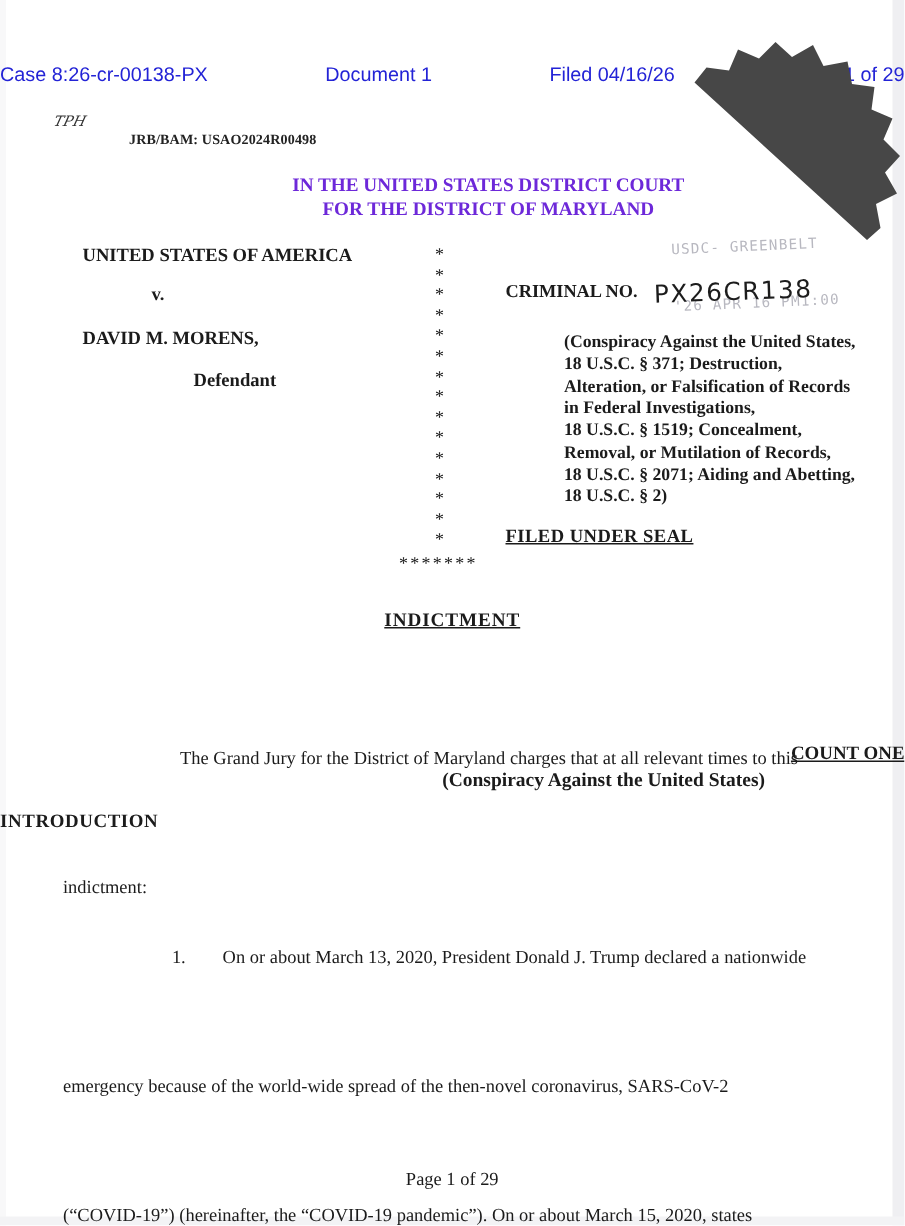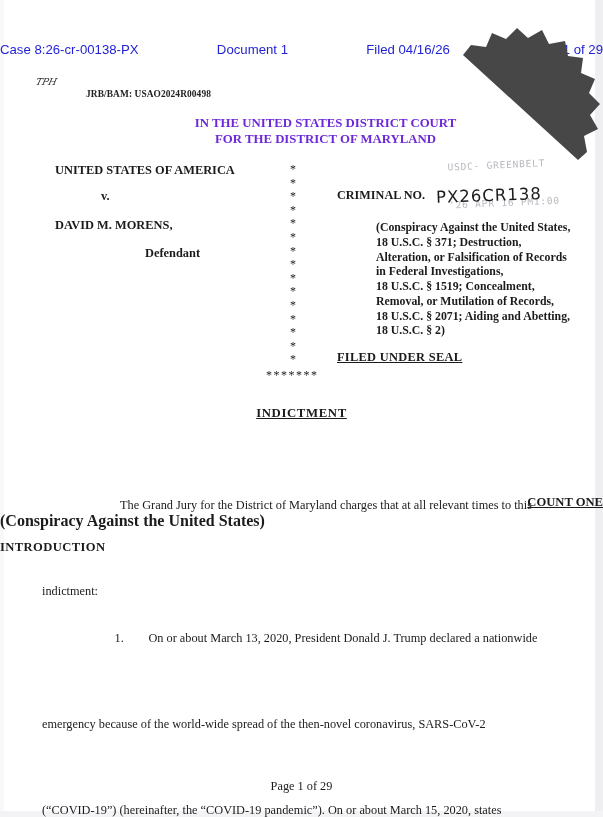--- a/index.html
+++ b/index.html
@@ -31,40 +31,40 @@
     font-size:9.5px;color:#333;transform:skewX(-14deg);
   }
   .ref-line{left:46px;top:89px;font-size:9.4px;font-weight:bold;color:#222;letter-spacing:0.1px;margin-left:40px;}
   .court-heading{
     top:116px;left:0;width:603px;text-align:center;font-weight:bold;
     font-size:12.8px;line-height:15.5px;color:#6d28d9;padding-left:24px;
   }
   .plaintiff{left:55px;top:163px;font-size:12.4px;font-weight:bold;}
   .versus{left:101px;top:189px;font-size:12.4px;font-weight:bold;}
   .defendant-name{left:55px;top:218px;font-size:12.4px;font-weight:bold;}
-  .defendant-label{left:129px;top:246px;font-size:12.4px;font-weight:bold;margin-left:16px;}
+  .defendant-label{left:129px;top:246px;font-size:12.4px;font-weight:bold;}
   .star-col{left:288px;top:163px;font-size:12px;line-height:13.6px;text-align:center;width:10px;}
   .star-row{left:266px;top:368px;font-size:12px;letter-spacing:1.5px;}
   .criminal-line{left:337px;top:185px;white-space:nowrap;}
   .criminal-label{font-size:12.2px;font-weight:bold;display:inline-block;vertical-align:baseline;}
   .criminal-hand{
     display:inline-block;margin-left:7px;font-family:"DejaVu Sans",sans-serif;
     font-size:16.5px;color:#1c1c1c;transform:rotate(-2deg);letter-spacing:1px;
     vertical-align:-2px;
   }
   .charges{left:336px;top:220px;font-size:11.8px;font-weight:bold;line-height:14.75px;width:240px;margin-left:40px;}
   .filed-seal{left:337px;top:350px;font-size:12.4px;font-weight:bold;text-decoration:underline;letter-spacing:0.3px;}
   
   .indictment{top:406px;left:0;width:603px;text-align:center;font-size:12.8px;
     font-weight:bold;text-decoration:underline;letter-spacing:0.6px;}
   .para{left:42px;width:525px;font-size:12.3px;line-height:28.8px;white-space:pre;}
   .grand-jury{top:433px;}
   .indent{padding-left:43px;text-align:center;}
   .count-one{top:495px;left:0;width:603px;text-align:right;font-size:12.6px;font-weight:bold;text-decoration:underline;}
-  .count-sub{top:512px;left:0;width:510px;text-align:left;font-size:16px;font-weight:bold;}
+  .count-sub{top:512px;left:0;width:510px;text-align:right;font-size:13px;font-weight:bold;}
   .introduction{top:540px;left:0;width:603px;text-align:left;font-size:12.6px;font-weight:bold;letter-spacing:0.4px;}
   .para1{top:566px;}
   .footer{top:779px;left:0;width:603px;text-align:center;font-size:12.3px;}
 </style>
 </head>
 <body>
 
 <div class="abs edge-left"></div>
 <div class="abs edge-right"></div>
 <div class="abs edge-bottom"></div>

